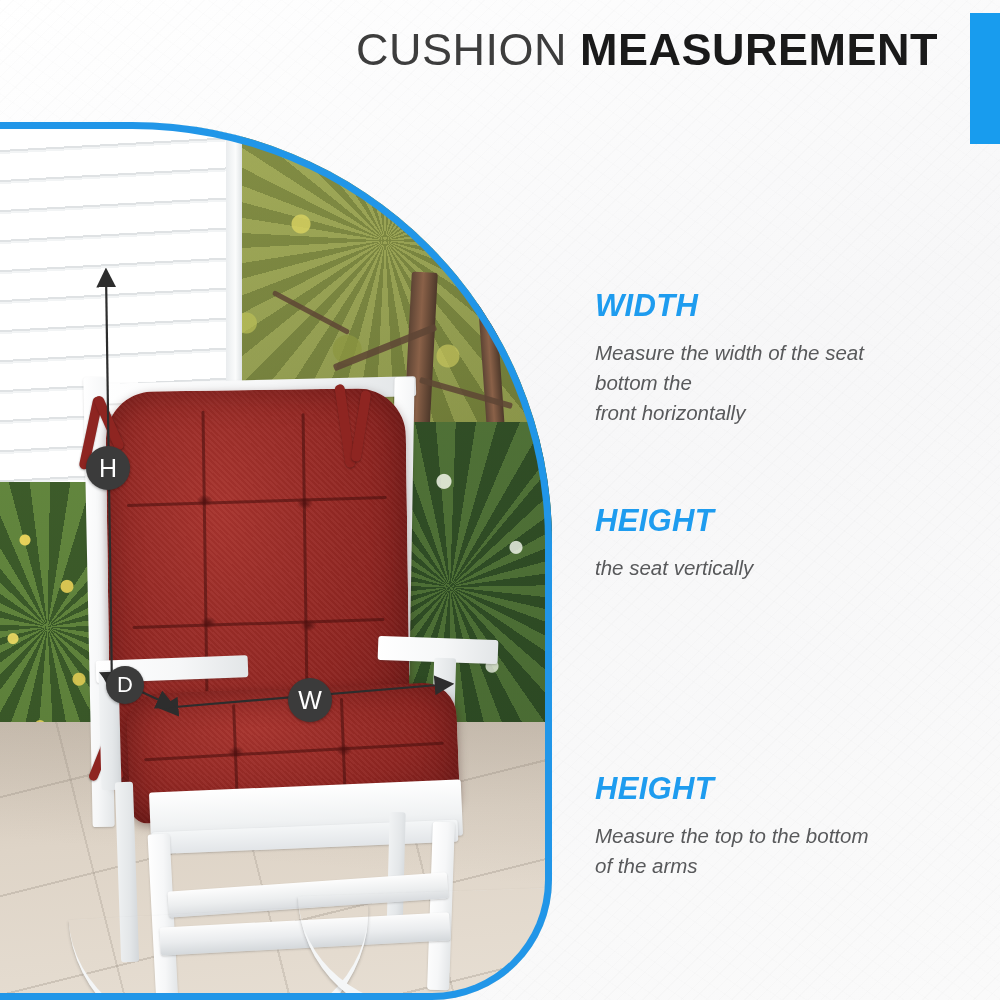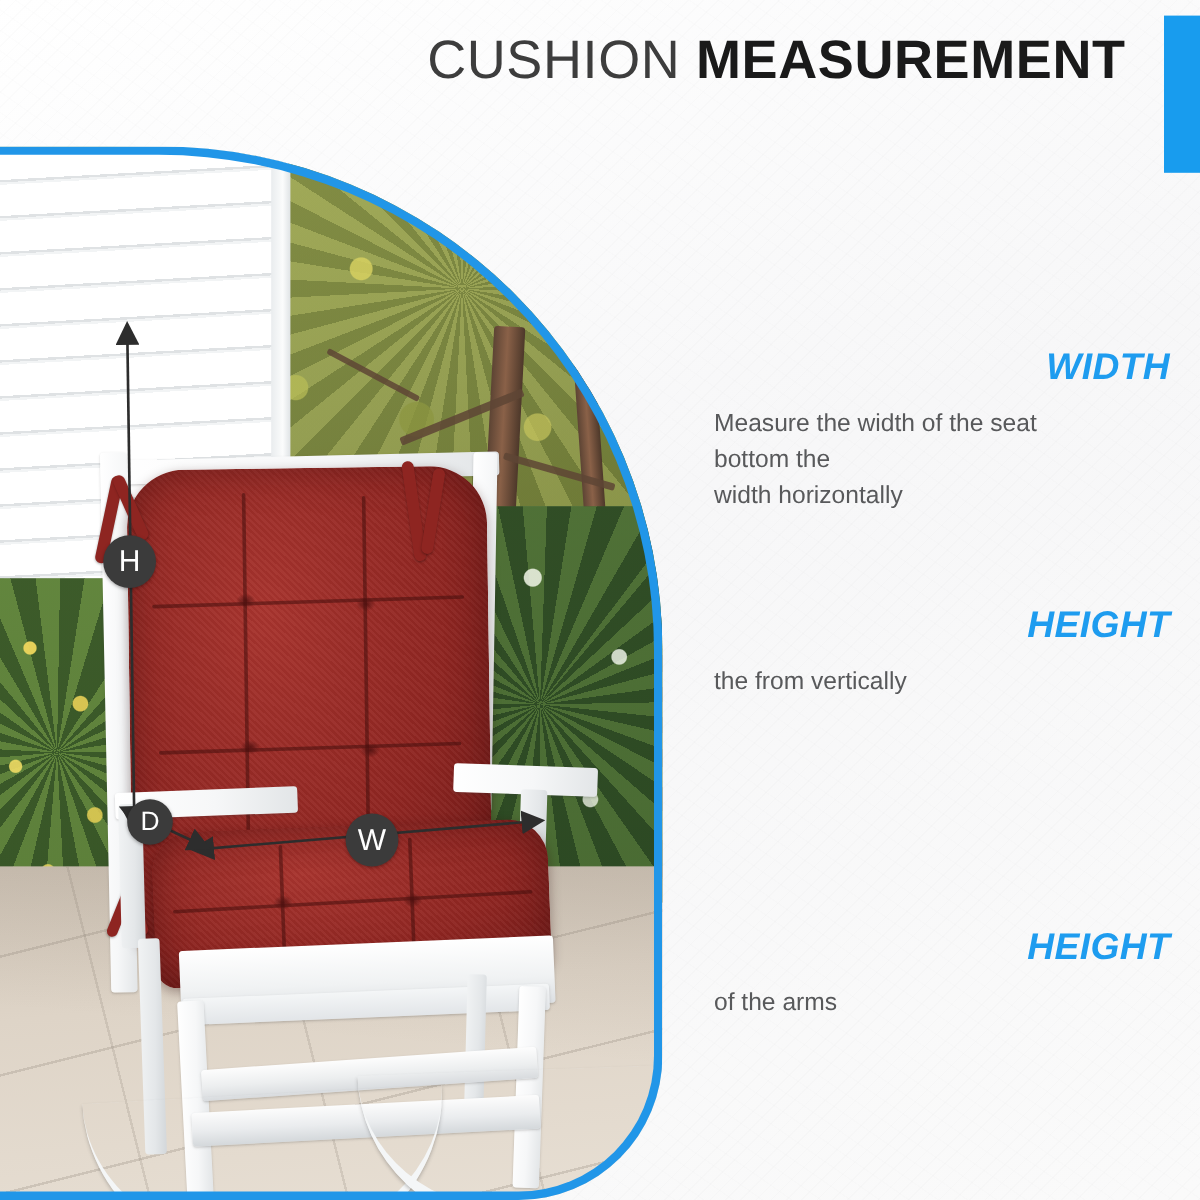--- a/index.html
+++ b/index.html
@@ -266,29 +266,28 @@
   #sec-width  { top:288px; }
   #sec-depth  { top:503px; }
   #sec-height { top:771px; }
   .sec-title {
     font-size:31px;
     font-weight:700;
     font-style:italic;
     color:#1E9CEF;
     letter-spacing:0.3px;
     margin-bottom:14px;
-    text-align:right;
   }
   .sec-body {
     font-size:20.5px;
     line-height:30px;
     color:#58595b;
     font-weight:400;
   }
-  .sec-body div { white-space:nowrap; }
+  .sec-body div { white-space:nowrap;font-style:italic; }
 </style>
 </head>
 <body>
 
 <div id="page"></div>
 
 <div id="header">
   <div id="title-block">
     <div class="title-line">
       <span class="t-light">CUSHION </span><span class="t-bold">MEASUREMENT</span>
@@ -393,31 +392,32 @@
   <div class="badge" id="badge-d">D</div>
 </div>
 
 <div id="info">
 
   <div class="section" id="sec-width">
     <div class="sec-title">WIDTH</div>
     <div class="sec-body">
       <div>Measure the width of the seat</div>
       <div>bottom the</div>
-      <div>width horizontally</div>
+      <div>front horizontally</div>
     </div>
   </div>
 
   <div class="section" id="sec-depth">
     <div class="sec-title">HEIGHT</div>
     <div class="sec-body">
-      <div>the from vertically</div>
+      <div>the seat vertically</div>
     </div>
   </div>
 
   <div class="section" id="sec-height">
     <div class="sec-title">HEIGHT</div>
     <div class="sec-body">
+      <div>Measure the top to the bottom</div>
       <div>of the arms</div>
     </div>
   </div>
 
 </div>
 
 </body></html>

